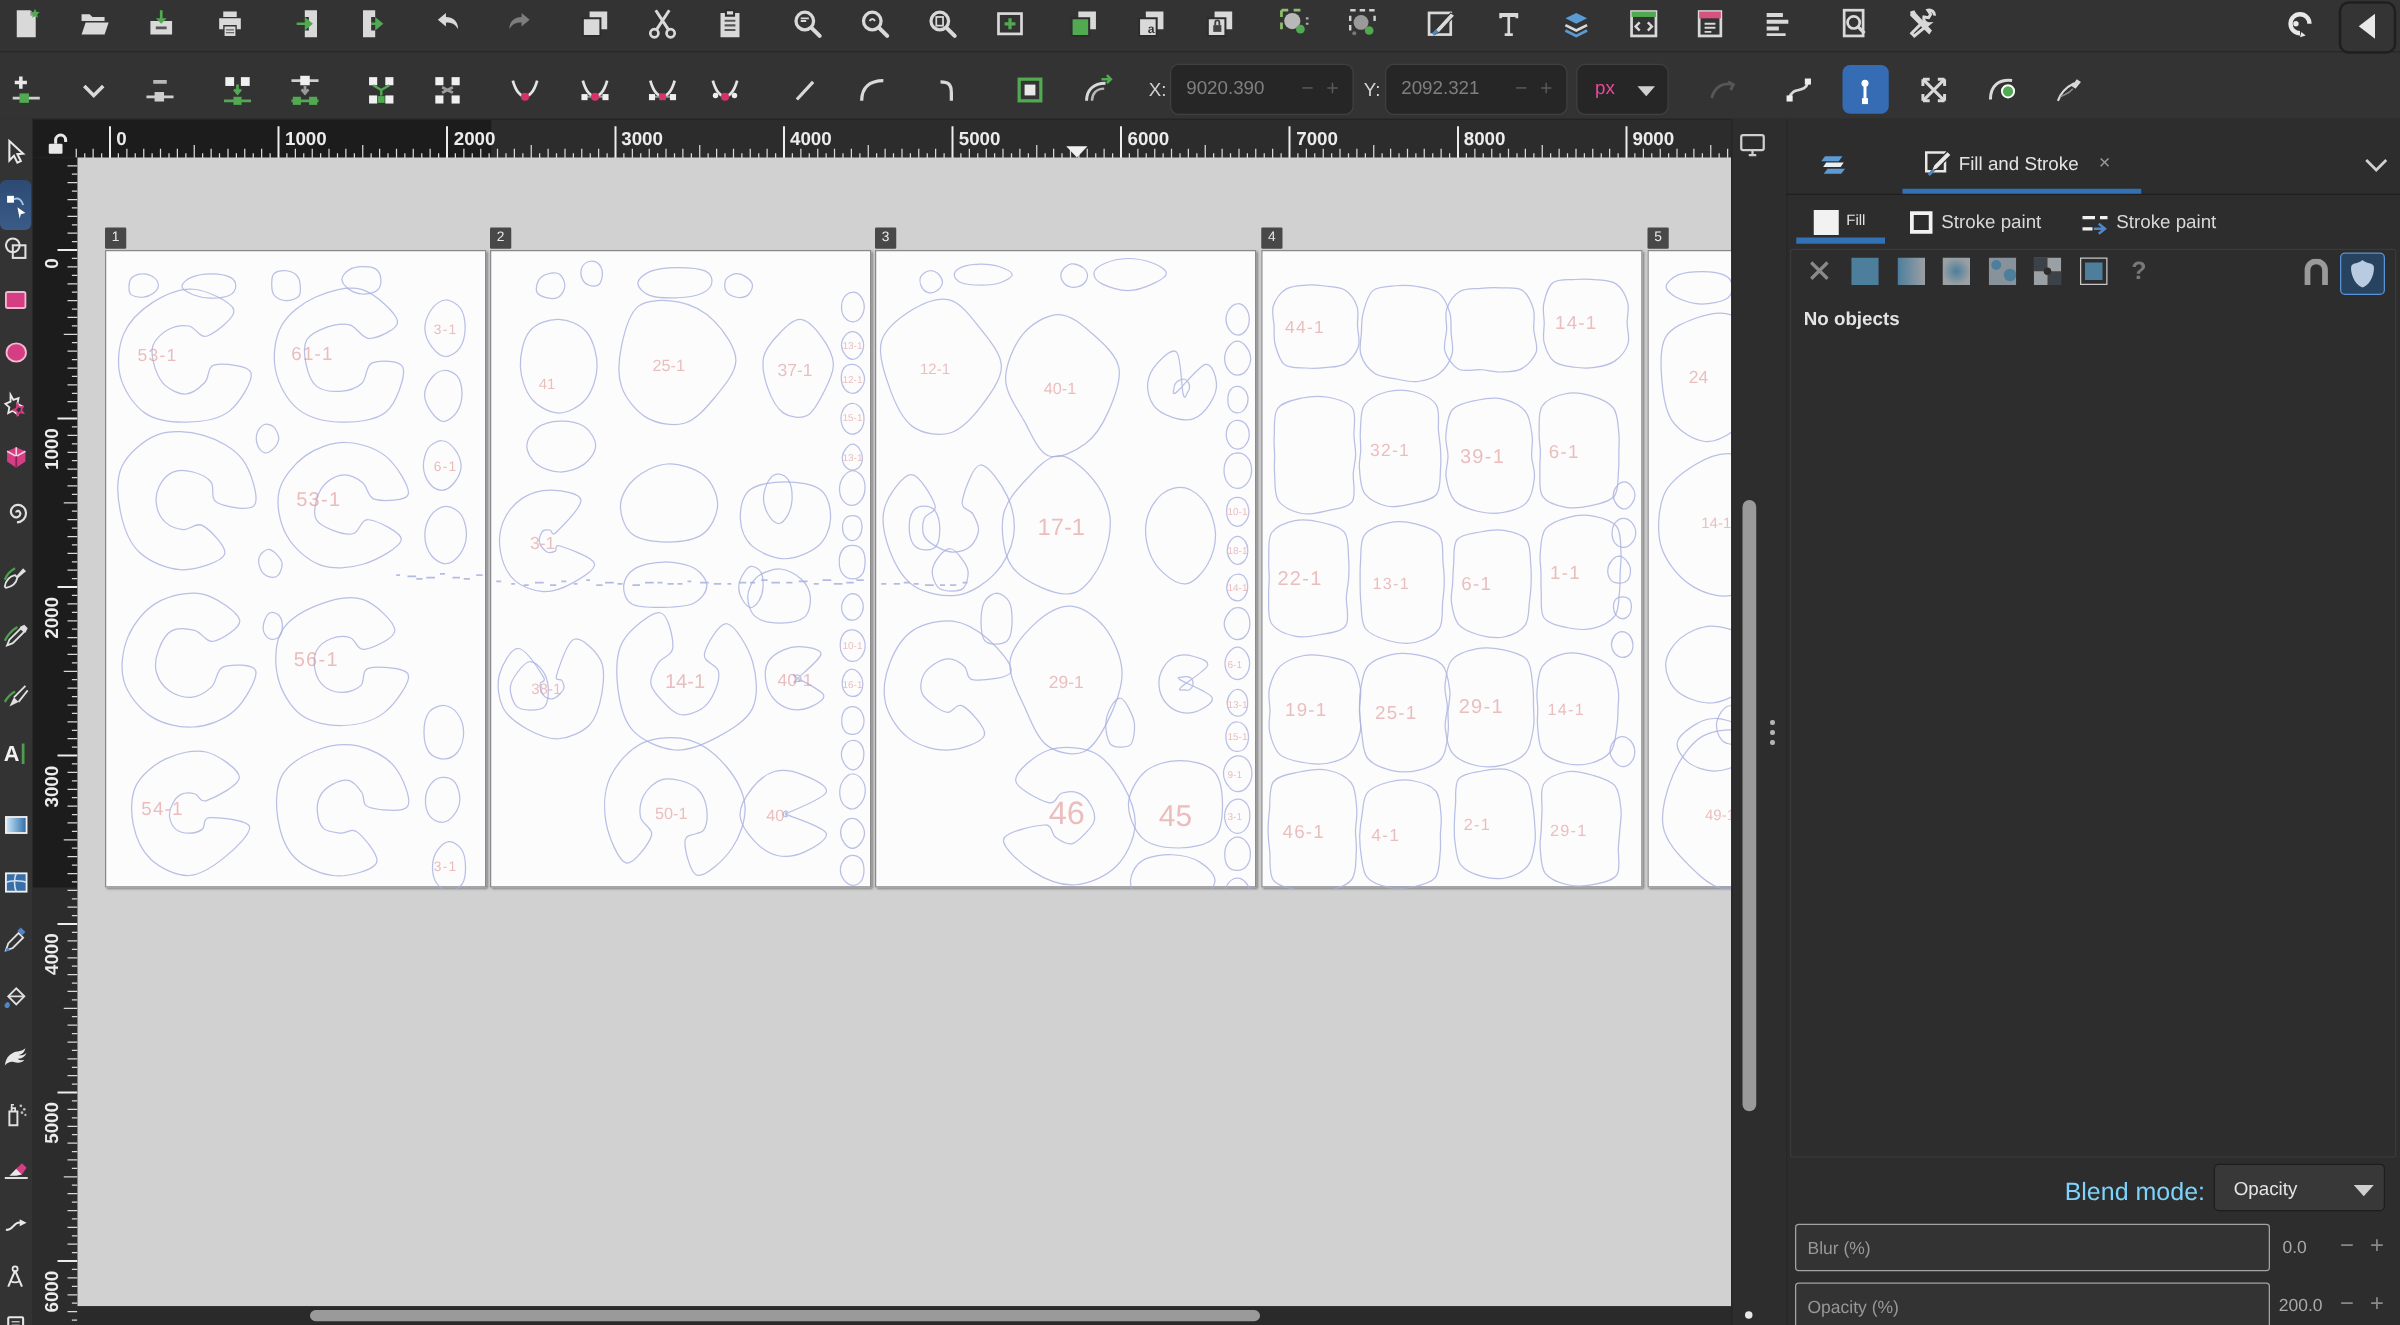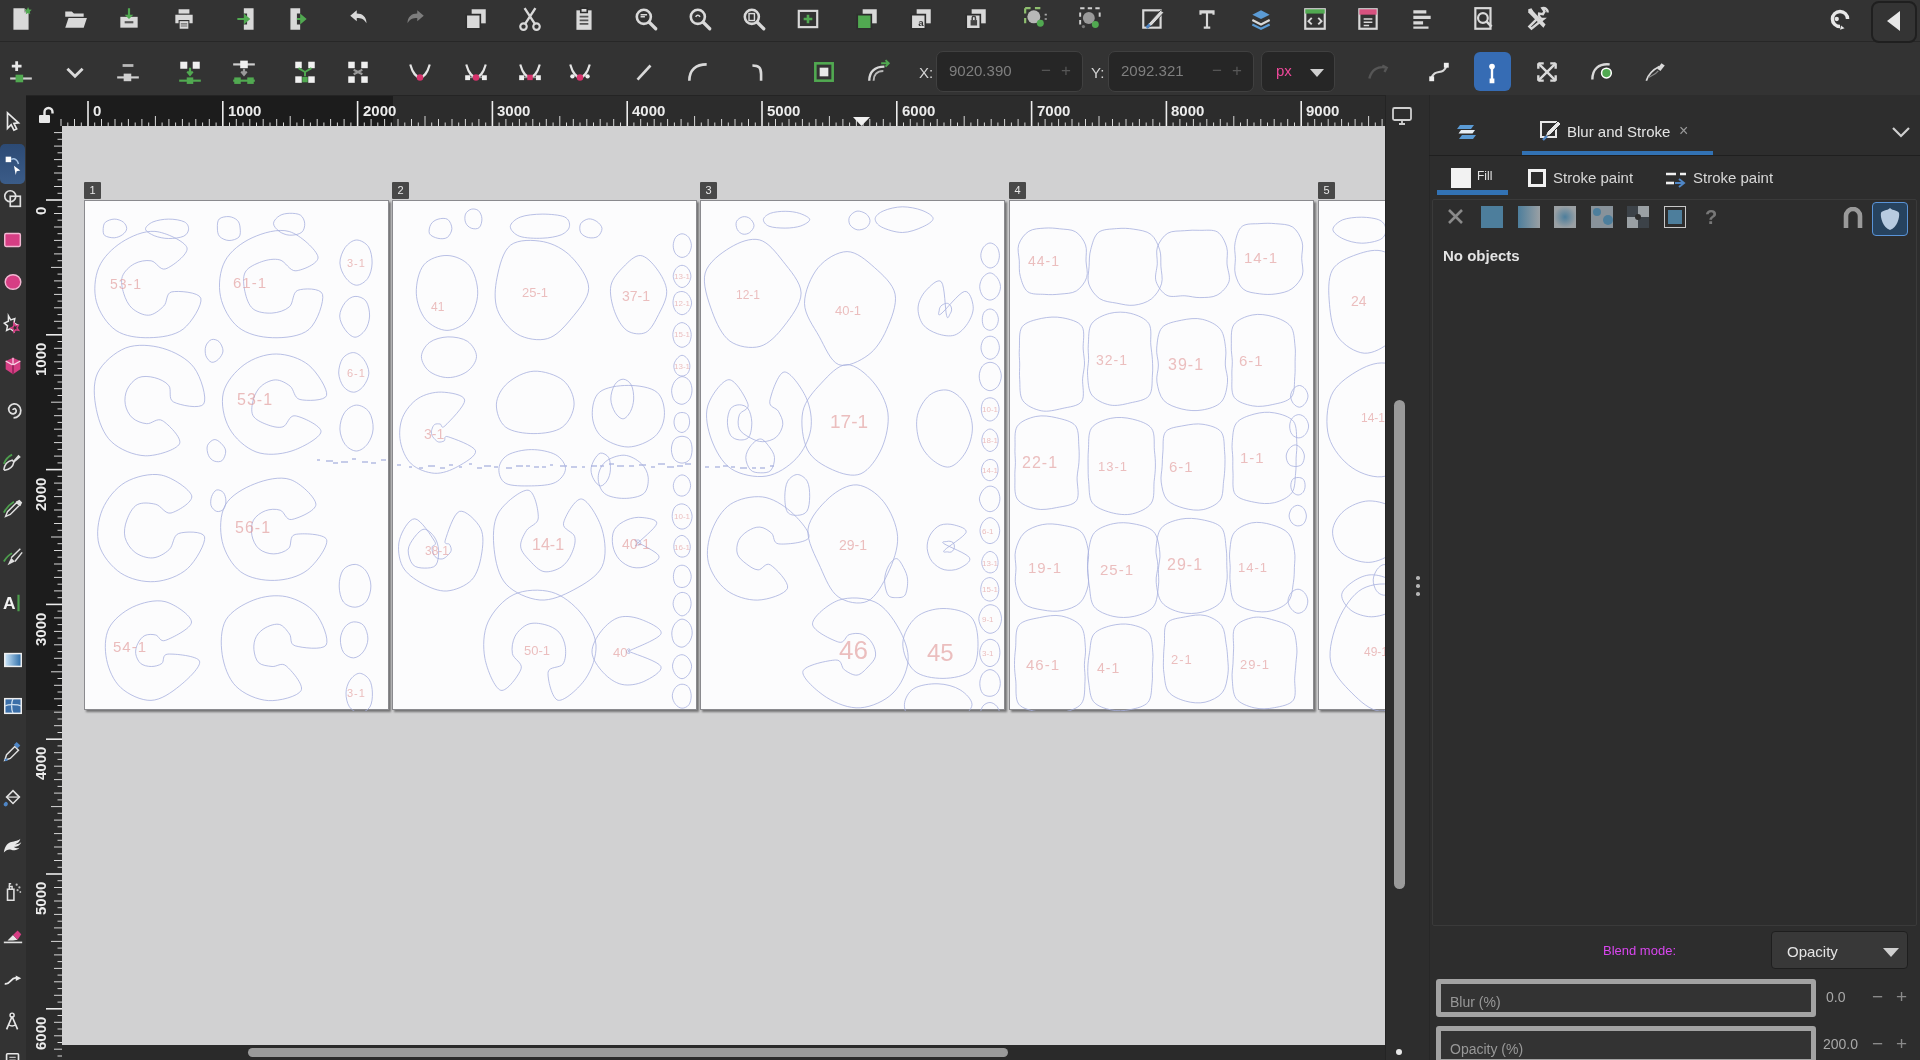--- a/index.html
+++ b/index.html
@@ -18,21 +18,21 @@
 #dock { left:1429px; top:95px; width:491px; height:965px; background:#2d2d2d; border-left:1px solid #272727; }
 .page { position:absolute; top:200px; width:305px; height:510px; background:#fcfcfd;
   border:1px solid #8a8a8e; box-shadow:1.5px 1.5px 2px rgba(0,0,0,0.45); }
 .plabel { position:absolute; top:182px; width:17px; height:17px; background:#484848; color:#e8e8e8;
   font-size:11px; text-align:center; line-height:17px; border-radius:1px; }
 .inbox { position:absolute; top:51px; height:41px; background:#262626; border:1.5px solid #404040; border-radius:7px; }
 .inval { position:absolute; top:0; left:12px; right:44px; line-height:38px; color:#7f7f7f; font-size:15px; }
 .spin { position:absolute; top:0; width:16px; line-height:38px; color:#585858; font-size:17px; text-align:center; }
 .ctrltext { position:absolute; color:#d4d4d4; font-size:15px; top:64px; }
 .docktxt { position:absolute; color:#e4e4e4; font-size:15px; }
-.slider { position:absolute; left:1436px; width:380px; height:38px; background:#333333; border:5px solid #a3a3a3; border-radius:3px; }
+.slider { position:absolute; left:1436px; width:380px; height:38px; background:#333333; border:1px solid #a3a3a3; border-radius:3px; }
 .slider span { position:absolute; left:9px; top:0; line-height:36px; color:#989898; font-size:14px; }
 .sval { position:absolute; color:#a8a8a8; font-size:14px; }
 .spm { position:absolute; color:#8a8a8a; font-size:19px; }
 
 </style></head><body>
 <div class="abs" id="cmdbar"></div>
 <div class="abs" id="ctrlbar"></div>
 <svg style="position:absolute;left:8px;top:6px" width="26" height="26" viewBox="0 0 24 24">
     <path d="M5 2h10l4 4v16H5z" fill="#d9d9d9"></path>
     <path d="M15 2l4 4h-4z" fill="#9a9a9a"></path>
@@ -1034,21 +1034,21 @@
 <svg class="abs" style="left:1456px;top:119px" width="24" height="24" viewBox="0 0 24 24">
 <path d="M4 6h14l-3 4H1z" fill="#5b9bd5"></path>
     <path d="M5 11h14l-2.5 3.5H2.5z" fill="#e8eef4"></path>
 <path d="M6 16h14l-3 4H3z" fill="#5b9bd5"></path>
   </svg>
 <svg class="abs" style="left:1538px;top:119px" width="24" height="24" viewBox="0 0 24 24">
 <rect x="3" y="3" width="15" height="15" fill="none" stroke="#e8e8e8" stroke-width="2"></rect>
 <path d="M20 2L9 13l-2 5 5-2L23 5z" fill="#e8e8e8" stroke="#2d2d2d" stroke-width="1"></path>
 <path d="M5 21l4-4" stroke="#4f86c6" stroke-width="2.4"></path>
   </svg>
-<div class="docktxt" style="left:1567px;top:123px;font-size:15px">Blur and Stroke</div>
+<div class="docktxt" style="left:1567px;top:123px;font-size:15px">Fill and Stroke</div>
 <div class="docktxt" style="left:1679px;top:122px;color:#9a9a9a;font-size:16px">×</div>
 <div class="abs" style="left:1522px;top:151px;width:191px;height:4px;background:#3272b4"></div>
 <svg class="abs" style="left:1890px;top:124px" width="22" height="16" viewBox="0 0 22 16">
     <path d="M3 4l8 8 8-8" fill="none" stroke="#cfcfcf" stroke-width="2.2"></path>
   </svg>
 <div class="abs" style="left:1451px;top:168px;width:20px;height:20px;background:#f2f2f2"></div>
 <div class="docktxt" style="left:1477px;top:169px;font-size:12px">Fill</div>
 <div class="abs" style="left:1437px;top:190px;width:71px;height:5px;background:#3272b4"></div>
 <div class="abs" style="left:1528px;top:169px;width:18px;height:18px;border:3.5px solid #f2f2f2"></div>
 <div class="docktxt" style="left:1553px;top:169px;color:#d8d8d8;font-size:15px">Stroke paint</div>
@@ -1099,21 +1099,21 @@
 <div class="docktxt" style="left:1705px;top:206px;color:#787878;font-size:20px;font-weight:bold">?</div>
 <svg class="abs" style="left:1841px;top:207px" width="24" height="24" viewBox="0 0 24 24">
 <path d="M5 21V9a7 7 0 0114 0v12" fill="none" stroke="#9a9a9a" stroke-width="4.6"></path>
   </svg>
 <div class="abs" style="left:1872px;top:202px;width:36px;height:34px;background:#27435f;border:1.5px solid #5a94d8;border-radius:4px"></div>
 <svg class="abs" style="left:1879px;top:206px" width="22" height="26" viewBox="0 0 22 26">
 <path d="M11 2c3 3 8 2 9 5 1 4-2 15-9 17C4 22 1 11 2 7c1-3 6-2 9-5z" fill="#b8cbe0"></path>
   </svg>
 <div class="docktxt" style="left:1443px;top:247px;font-weight:bold;font-size:15px">No objects</div>
 <div class="abs" style="left:1432px;top:199px;width:485px;height:727px;border:1px solid #3a3a3a;border-radius:2px;pointer-events:none"></div>
-<div class="abs docktxt" style="left:1560px;top:943px;width:116px;text-align:right;color:#d946ef;font-size:13px">Blend mode:</div>
+<div class="abs docktxt" style="left:1648px;top:943px;width:116px;text-align:right;color:#7dd3fc;font-size:20px">Blend mode:</div>
 <div class="abs" style="left:1771px;top:931px;width:137px;height:38px;background:#383838;border:1px solid #1e1e1e;border-radius:4px"></div>
 <div class="docktxt" style="left:1787px;top:943px;font-size:15px">Opacity</div>
 <div class="abs" style="left:1883px;top:948px;width:0;height:0;border-left:8px solid transparent;border-right:8px solid transparent;border-top:9px solid #cfcfcf"></div>
 <div class="slider" style="top:979px">
     <span>Blur (%)</span>
   </div>
 <div class="sval" style="left:1826px;top:989px">0.0</div>
 <div class="spm" style="left:1872px;top:986px">−</div>
 <div class="spm" style="left:1896px;top:986px">+</div>
 <div class="slider" style="top:1026px">

